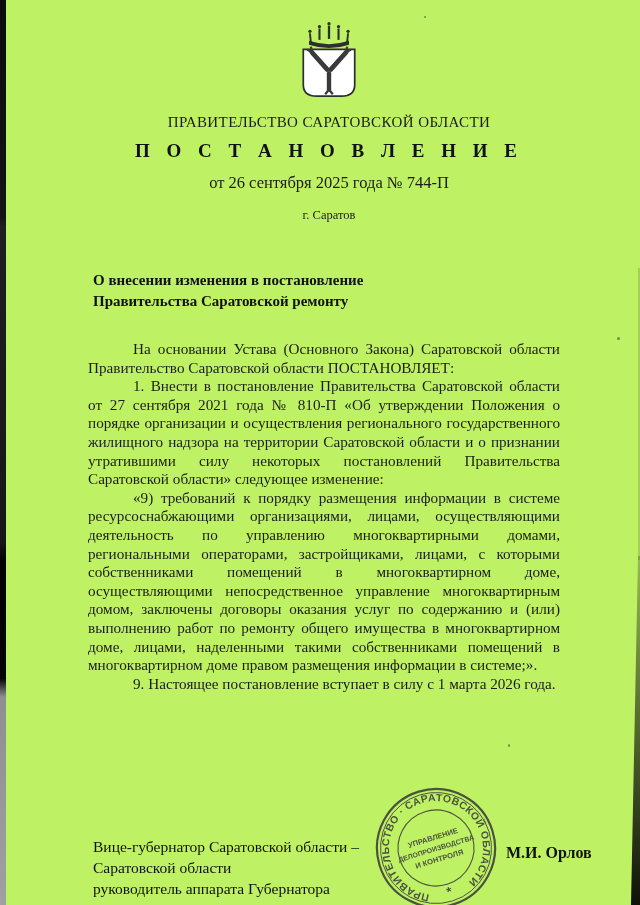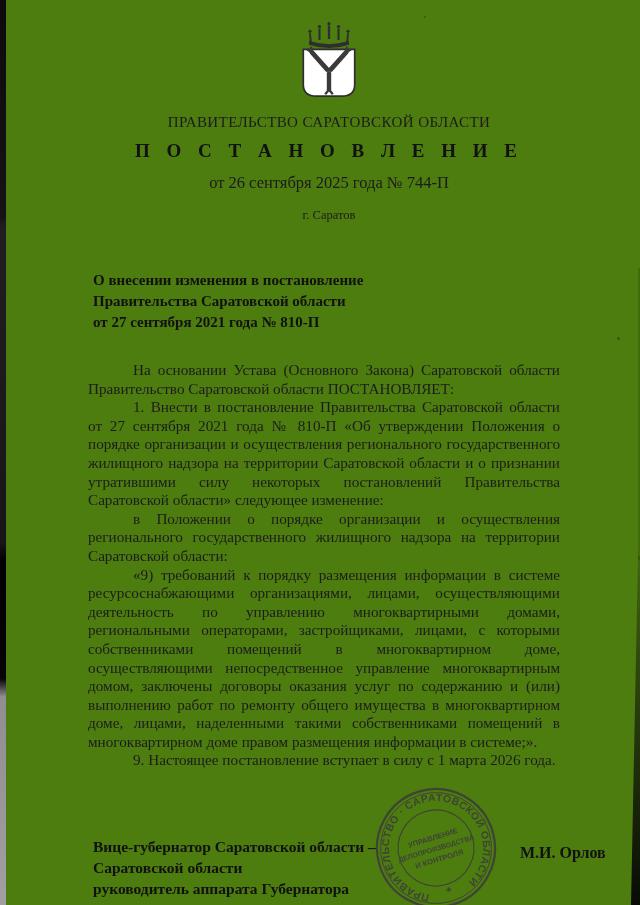--- a/index.html
+++ b/index.html
@@ -1,19 +1,19 @@
 <!DOCTYPE html>
 <html><head>
 <meta charset="utf-8">
 <style>
   html,body{margin:0;padding:0;background:#e8e8e8;}
   .page{
     position:relative;
     width:640px;height:905px;
-    background:#4d7c0f;
+    background:#bef264;
     overflow:hidden;
     font-family:"Liberation Serif","DejaVu Serif",serif;
     color:#1c1c1c;
   }
   
   .edge-left{
     position:absolute;left:0;top:0;width:6px;height:905px;
     background:linear-gradient(to bottom,
       #0b0b0b 0%, #141414 24%, #1f1f1f 25%, #161616 60%,
       #000 62%, #050505 75%, #8f8f8f 77%, #a0a0a0 100%);
@@ -41,22 +41,22 @@
   .city{margin-top:15px;font-size:12.5px;}
 
   
   .title-block{margin:47px 0 0 93px;font-size:15px;font-weight:bold;line-height:21px;color:#111;}
 
   
   .body-text{margin:28px 80px 16px 88px;font-size:15.2px;line-height:18.6px;text-align:justify;}
   .body-text p{margin:0;text-indent:45px;}
 
   
-  .sig-block{position:absolute;left:93px;top:836px;font-size:15.5px;font-weight:bold;line-height:21px;color:#111;width:300px;}
-  .sig-name{position:absolute;left:520px;top:844px;font-size:16px;font-weight:bold;color:#111;}
+  .sig-block{position:absolute;left:93px;top:836px;font-size:15.5px;font-weight:normal;line-height:21px;color:#111;width:300px;}
+  .sig-name{position:absolute;left:506px;top:844px;font-size:16px;font-weight:bold;color:#111;}
   .stamp{position:absolute;left:371px;top:783px;width:130px;height:130px;opacity:0.88;}
 </style>
 </head>
 <body>
 
 <div class="page">
 
   <div class="edge-left"></div>
   <div class="edge-right-line"></div>
   <div class="edge-right-wedge"></div>
@@ -95,28 +95,26 @@
       </svg>
     </div>
     <div class="org-name">ПРАВИТЕЛЬСТВО САРАТОВСКОЙ ОБЛАСТИ</div>
     <div class="doc-type">П О С Т А Н О В Л Е Н И Е</div>
     <div class="date-line">от 26 сентября 2025 года № 744-П</div>
     <div class="city">г. Саратов</div>
   </header>
 
   <section class="title-block">
     <div>О внесении изменения в постановление</div>
-    <div>Правительства Саратовской области</div>
-    <div>от 27 сентября 2021 года № 810-П</div>
+    <div>Правительства Саратовской ремонту</div>
   </section>
 
   <main class="body-text">
     <p>На основании Устава (Основного Закона) Саратовской области Правительство Саратовской области ПОСТАНОВЛЯЕТ:</p>
     <p>1. Внести в постановление Правительства Саратовской области от 27 сентября 2021 года № 810-П «Об утверждении Положения о порядке организации и осуществления регионального государственного жилищного надзора на территории Саратовской области и о признании утратившими силу некоторых постановлений Правительства Саратовской области» следующее изменение:</p>
-    <p>в Положении о порядке организации и осуществления регионального государственного жилищного надзора на территории Саратовской области:</p>
     <p>«9) требований к порядку размещения информации в системе ресурсоснабжающими организациями, лицами, осуществляющими деятельность по управлению многоквартирными домами, региональными операторами, застройщиками, лицами, с которыми собственниками помещений в многоквартирном доме, осуществляющими непосредственное управление многоквартирным домом, заключены договоры оказания услуг по содержанию и (или) выполнению работ по ремонту общего имущества в многоквартирном доме, лицами, наделенными такими собственниками помещений в многоквартирном доме правом размещения информации в системе;».</p>
     <p>9. Настоящее постановление вступает в силу с 1 марта 2026 года.</p>
   </main>
 
   <footer>
     <div class="sig-block">
       <div>Вице-губернатор Саратовской области –</div>
       <div>Саратовской области</div>
       <div>руководитель аппарата Губернатора</div>
     </div>

